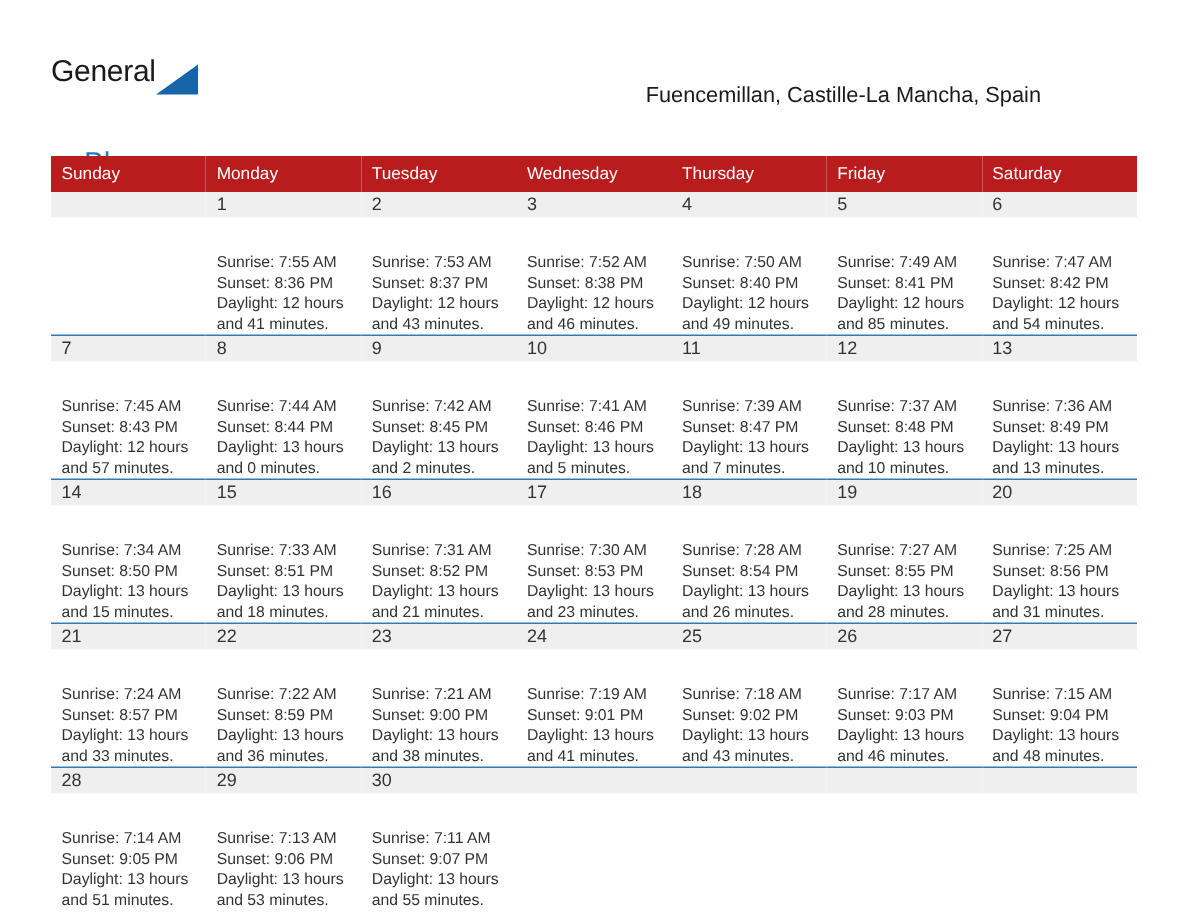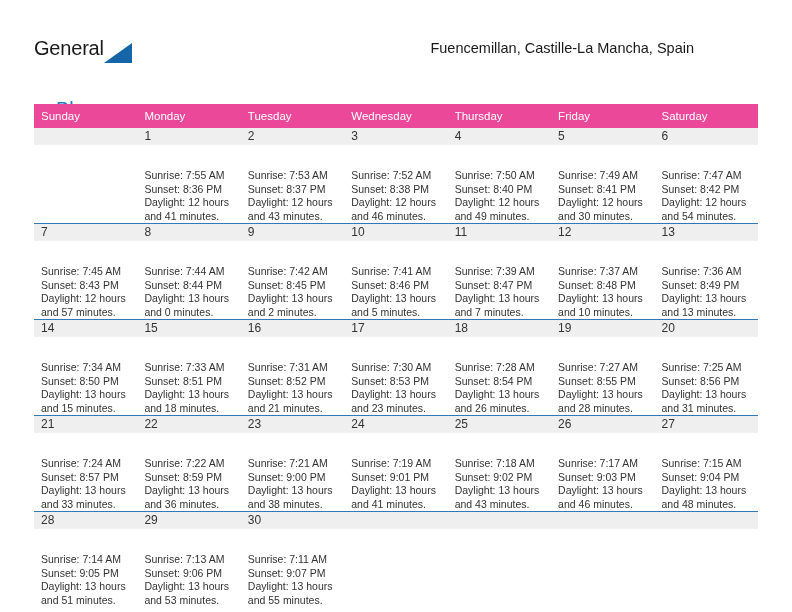--- a/index.html
+++ b/index.html
@@ -71,37 +71,37 @@
   .cal-title {
     font-size: 29px;
     color: #1a1a1a;
     line-height: 34px;
     white-space: nowrap;
   }
   .cal-subtitle {
     font-size: 14.5px;
     color: #1a1a1a;
     line-height: 20px;
-    margin-top: 8px;
+    margin-top: 24px;
     white-space: nowrap;
   }
 
   
   .calendar {
     position: absolute;
     left: 34px;
     top: 104px;
     width: 724px;
     border-collapse: collapse;
     table-layout: fixed;
   }
   .calendar col { width: 103.43px; }
 
   thead th {
-    background: #ec4899;
+    background: #b91c1c;
     color: #ffffff;
     font-size: 11.5px;
     font-weight: normal;
     text-align: left;
     padding: 5px 0 5px 7px;
     line-height: 14px;
     border: none;
   }
 
   tbody tr.week-row > td {
@@ -217,21 +217,21 @@
             <div>Daylight: 12 hours</div>
             <div>and 49 minutes.</div>
           </div>
         </td>
         <td class="day-cell">
           <div class="daynum-strip">5</div>
           <div class="cell-body">
             <div>Sunrise: 7:49 AM</div>
             <div>Sunset: 8:41 PM</div>
             <div>Daylight: 12 hours</div>
-            <div>and 30 minutes.</div>
+            <div>and 85 minutes.</div>
           </div>
         </td>
         <td class="day-cell">
           <div class="daynum-strip">6</div>
           <div class="cell-body">
             <div>Sunrise: 7:47 AM</div>
             <div>Sunset: 8:42 PM</div>
             <div>Daylight: 12 hours</div>
             <div>and 54 minutes.</div>
           </div>

